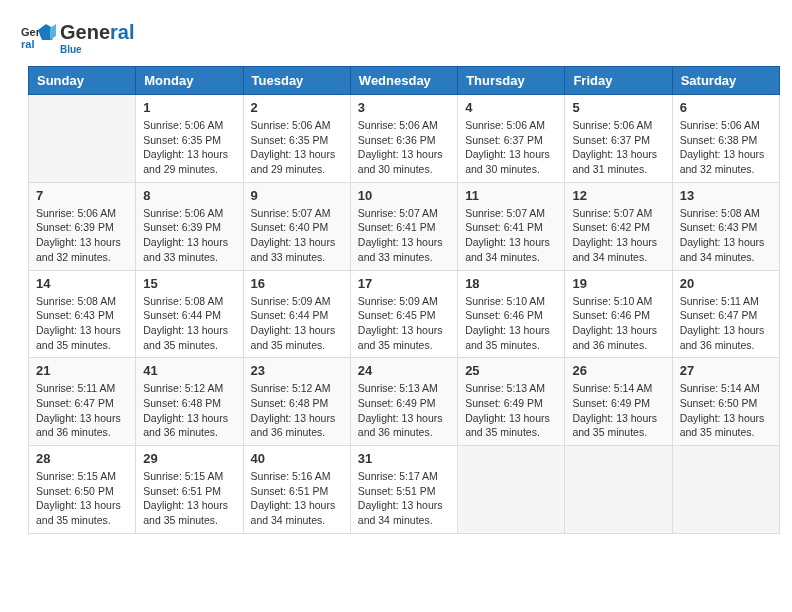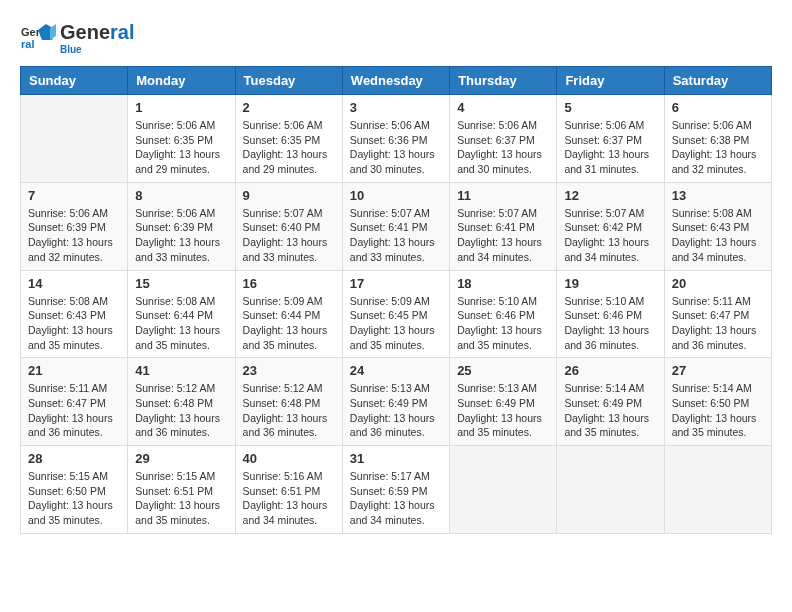--- a/index.html
+++ b/index.html
@@ -30,20 +30,21 @@
       color: #333;
     }
     .subtitle {
       font-size: 14px;
       color: #555;
     }
     .calendar {
       width: 100%;
       border-collapse: collapse;
       border: 1px solid #ccc;
+      margin-left: 8px;
     }
     .calendar th {
       background-color: #2a7abf;
       color: #fff;
       text-align: left;
       padding: 6px 8px;
       font-size: 13px;
       border: 1px solid #1a5a9f;
     }
     .calendar td {
@@ -326,21 +327,21 @@
         <td>
           <span class="day-number">40</span>
           <div class="day-info" style="white-space: pre-line;">Sunrise: 5:16 AM
 Sunset: 6:51 PM
 Daylight: 13 hours
 and 34 minutes.</div>
         </td>
         <td>
           <span class="day-number">31</span>
           <div class="day-info" style="white-space: pre-line;">Sunrise: 5:17 AM
-Sunset: 6:59 PM
+Sunset: 5:51 PM
 Daylight: 13 hours
 and 34 minutes.</div>
         </td>
         <td class="empty-cell"></td>
         <td class="empty-cell"></td>
         <td class="empty-cell"></td>
       </tr>
     </tbody>
 </table>
 

